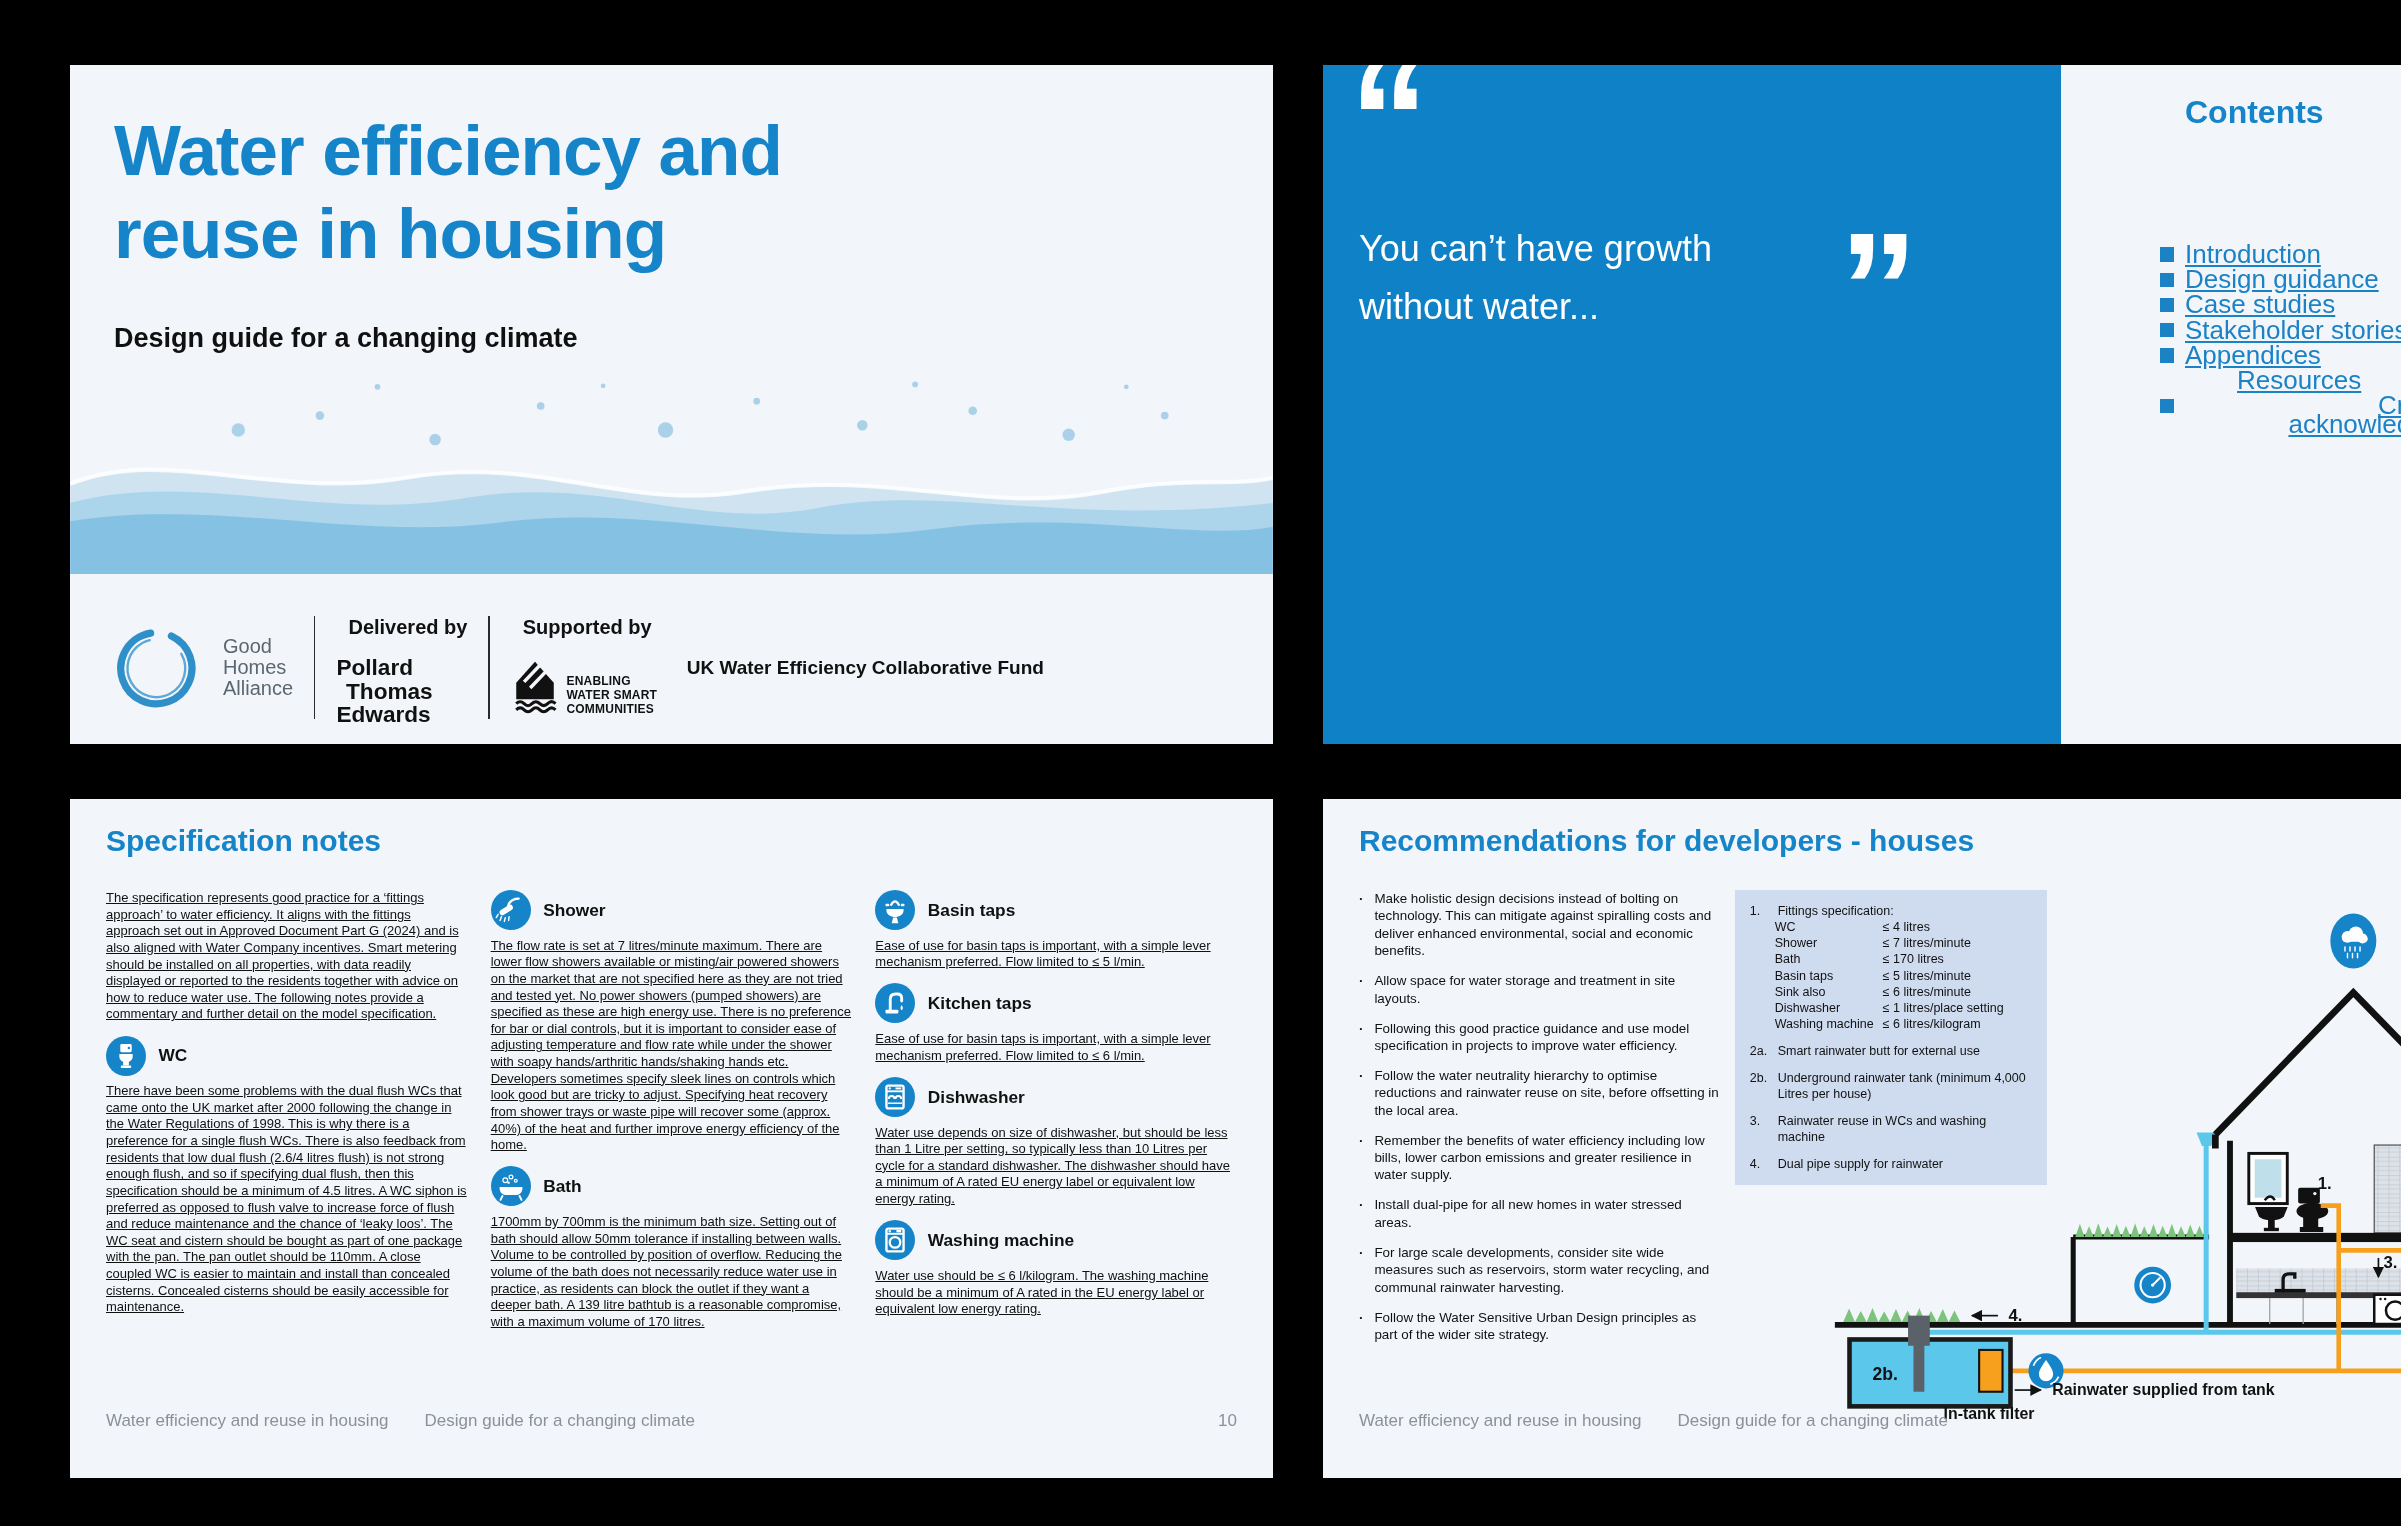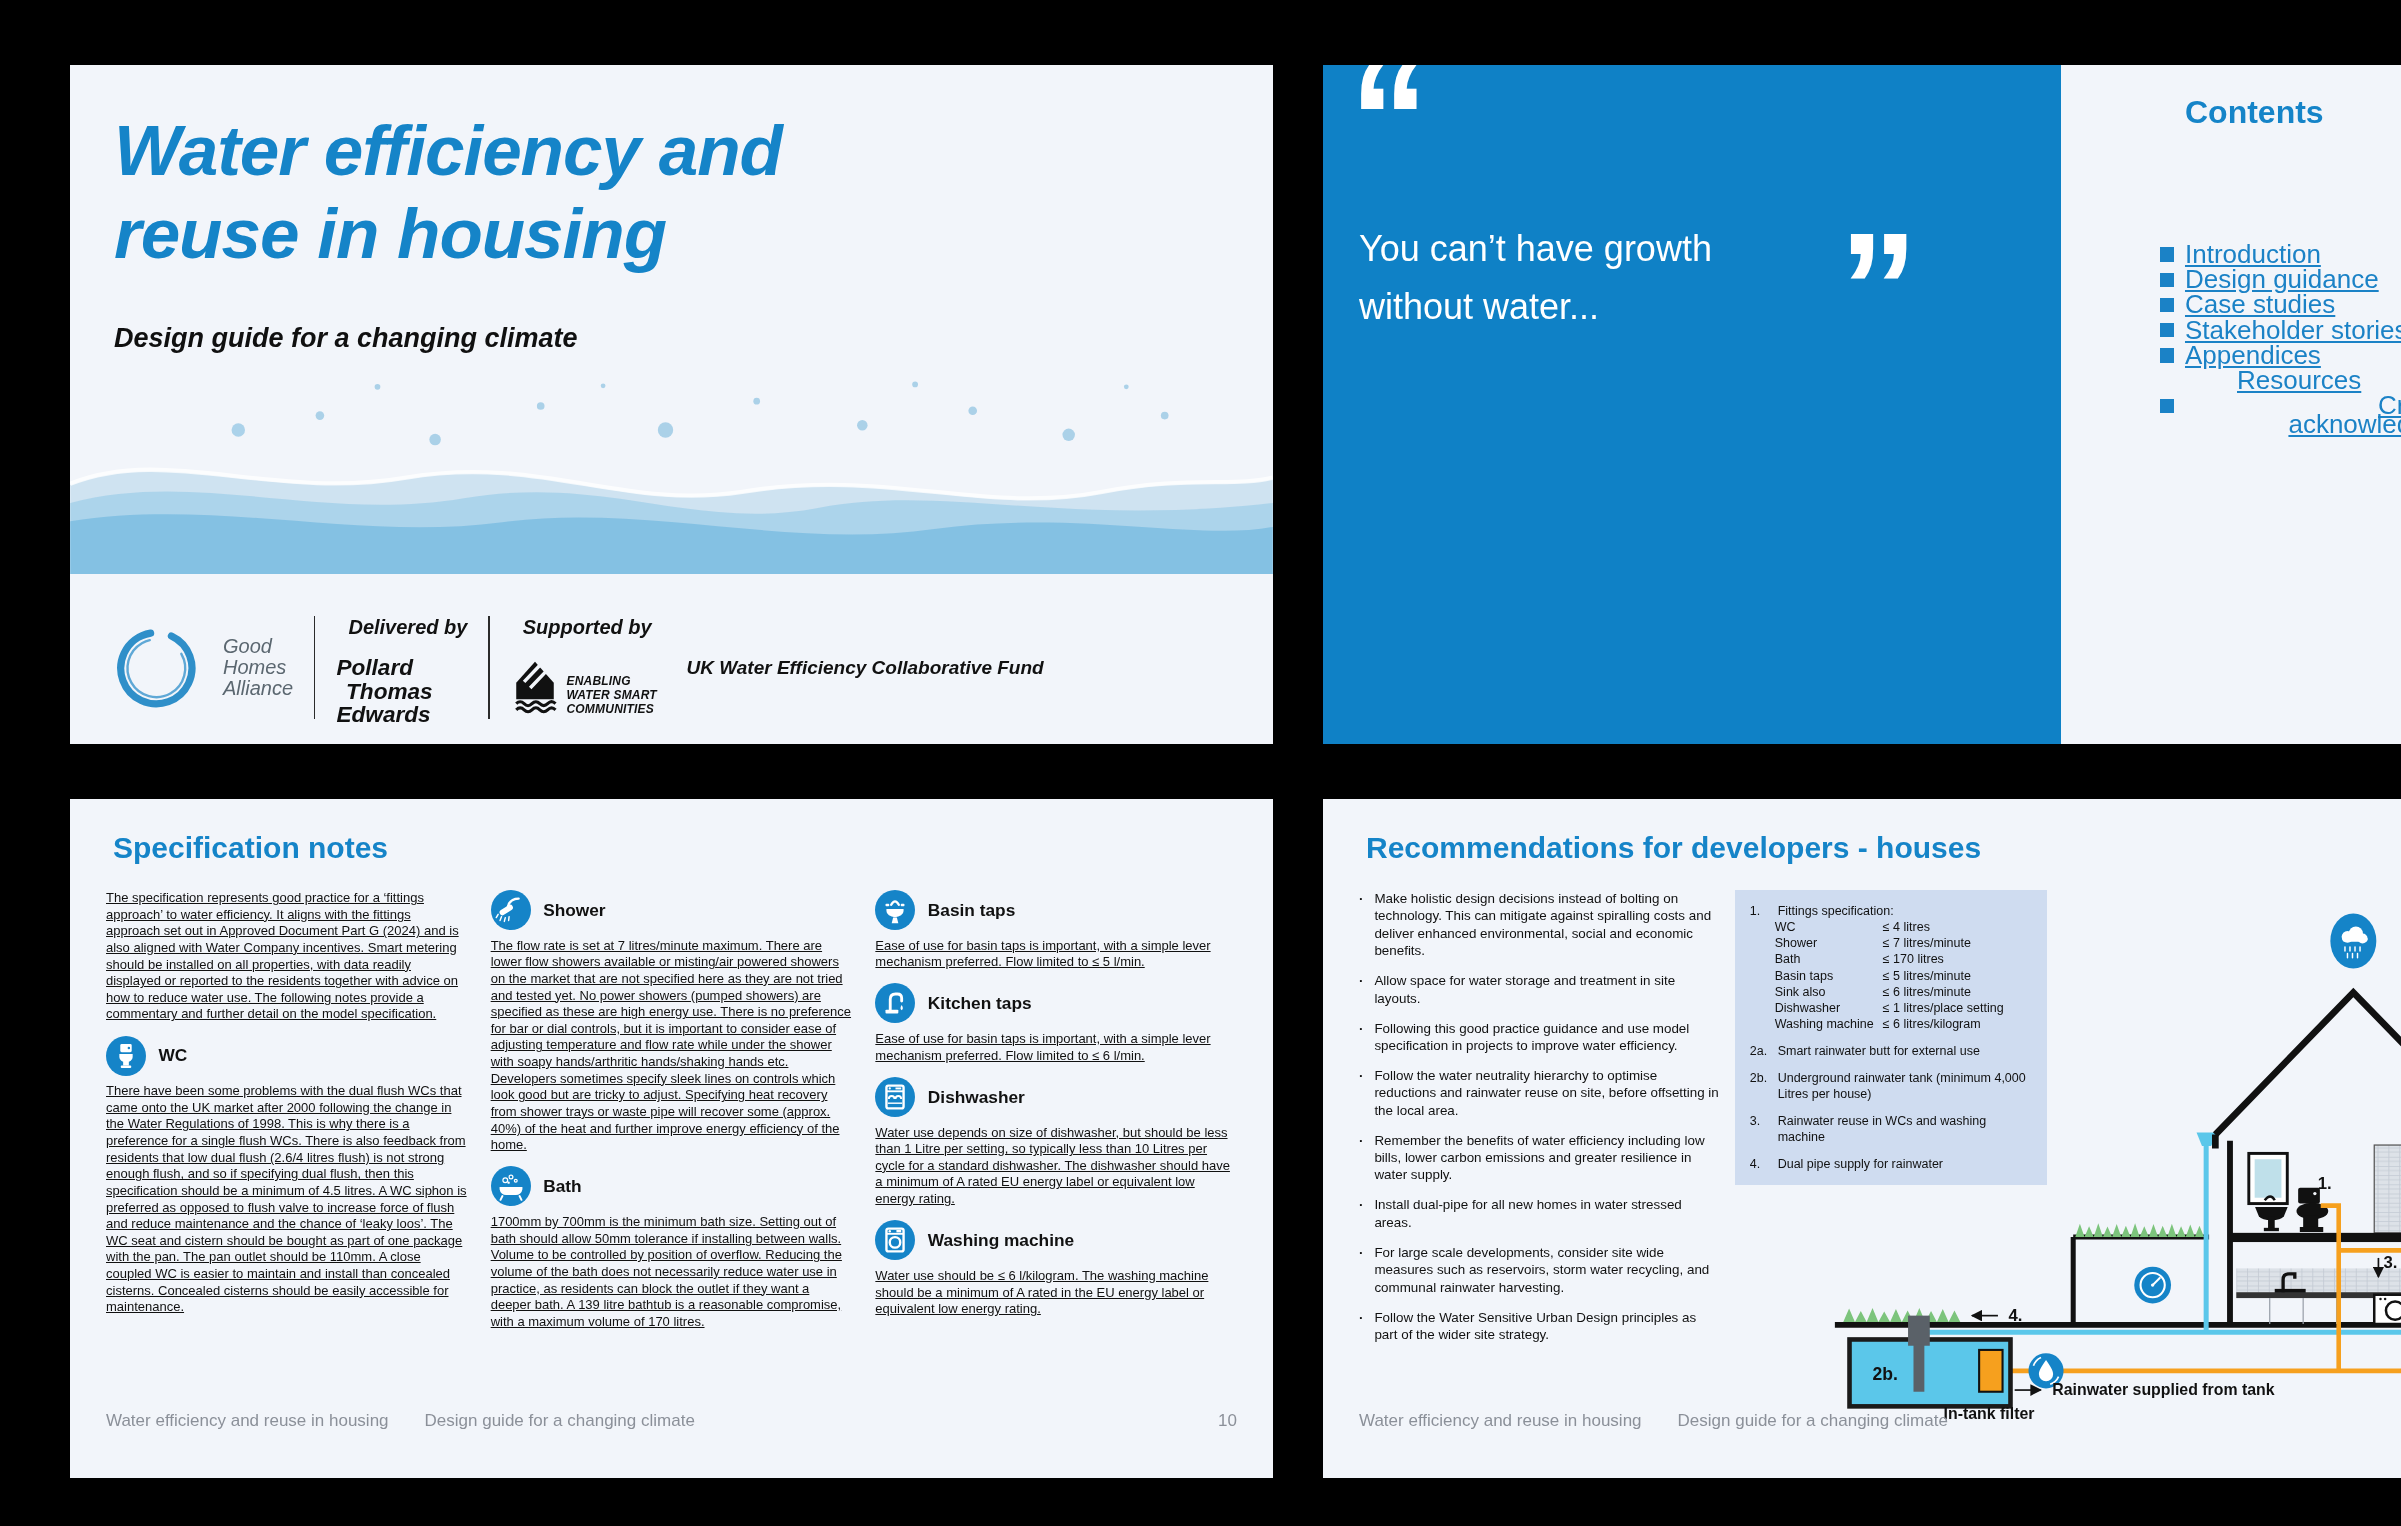--- a/index.html
+++ b/index.html
@@ -1,19 +1,19 @@
 <!DOCTYPE html>
 <html style="font-size:7.7px"><head>
 <meta charset="utf-8">
 <style>
   html,body{margin:0;padding:0;}
   body{width:2562px;height:1527px;background:#000;position:relative;
        font-family:"Liberation Sans",sans-serif;color:#111;}
   .slide{position:absolute;width:1203px;height:679px;background:#f2f5fa;overflow:hidden;}
-  #slide1{left:70px;top:65px;font-style:italic;}
+  #slide1{left:70px;top:65px;}
   #slide2{left:1323px;top:65px;}
   #slide3{left:70px;top:799px;}
   #slide4{left:1323px;top:799px;}
 
   
   .s1-title{position:absolute;left:44px;top:44px;font-size:71px;font-weight:bold;
             color:#1584c8;line-height:1.17;letter-spacing:-1px;}
   .s1-sub{position:absolute;left:44px;top:258px;font-size:27px;font-weight:bold;color:#101010;}
   .water{position:absolute;left:0;top:293px;width:1203px;height:216px;}
   .logos{position:absolute;left:44px;bottom:25px;display:flex;align-items:center;gap:21px;}
@@ -36,21 +36,21 @@
   .q-text{position:absolute;left:36px;top:155px;font-size:36px;color:#fff;line-height:1.62;}
   .contents{position:absolute;left:837px;top:29px;width:351px;}
   .contents h2{margin:0 0 0 25px;font-size:32px;font-weight:bold;color:#1584c8;}
   .toc{margin-top:114px;}
   .toc-row{display:flex;gap:10.6px;margin-bottom:6.2px;line-height:19px;}
   .sq{width:14.4px;height:14.4px;background:#1b82c6;margin-top:2.4px;flex:none;}
   .toc-row a{font-size:26px;color:#1b82c6;text-decoration:underline;cursor:pointer;text-align:right;}
   .toc-row.indent{padding-left:77px;}
 
   
-  .s-title{position:absolute;left:36px;top:25px;margin:7px;font-size:30px;font-weight:bold;color:#1584c8;}
+  .s-title{position:absolute;left:36px;top:25px;margin:0;font-size:30px;font-weight:bold;color:#1584c8;}
   .footer{position:absolute;left:36px;right:36px;bottom:47px;font-size:17px;color:#8b9099;display:flex;gap:16px;}
   .footer .f2{margin-left:20px;}
   .footer .page{margin-left:auto;}
 
   
   .cols{position:absolute;left:36px;right:36px;top:91px;display:flex;gap:23px;}
   .col{flex:1;font-size:13px;line-height:1.28;}
   .col p{margin:0 0 2.9px 0;text-decoration:underline;}
   .sec-head{display:flex;align-items:center;gap:12.5px;margin:12.5px 0 7.7px 0;}
   .sec-head:first-child{margin-top:0;}

